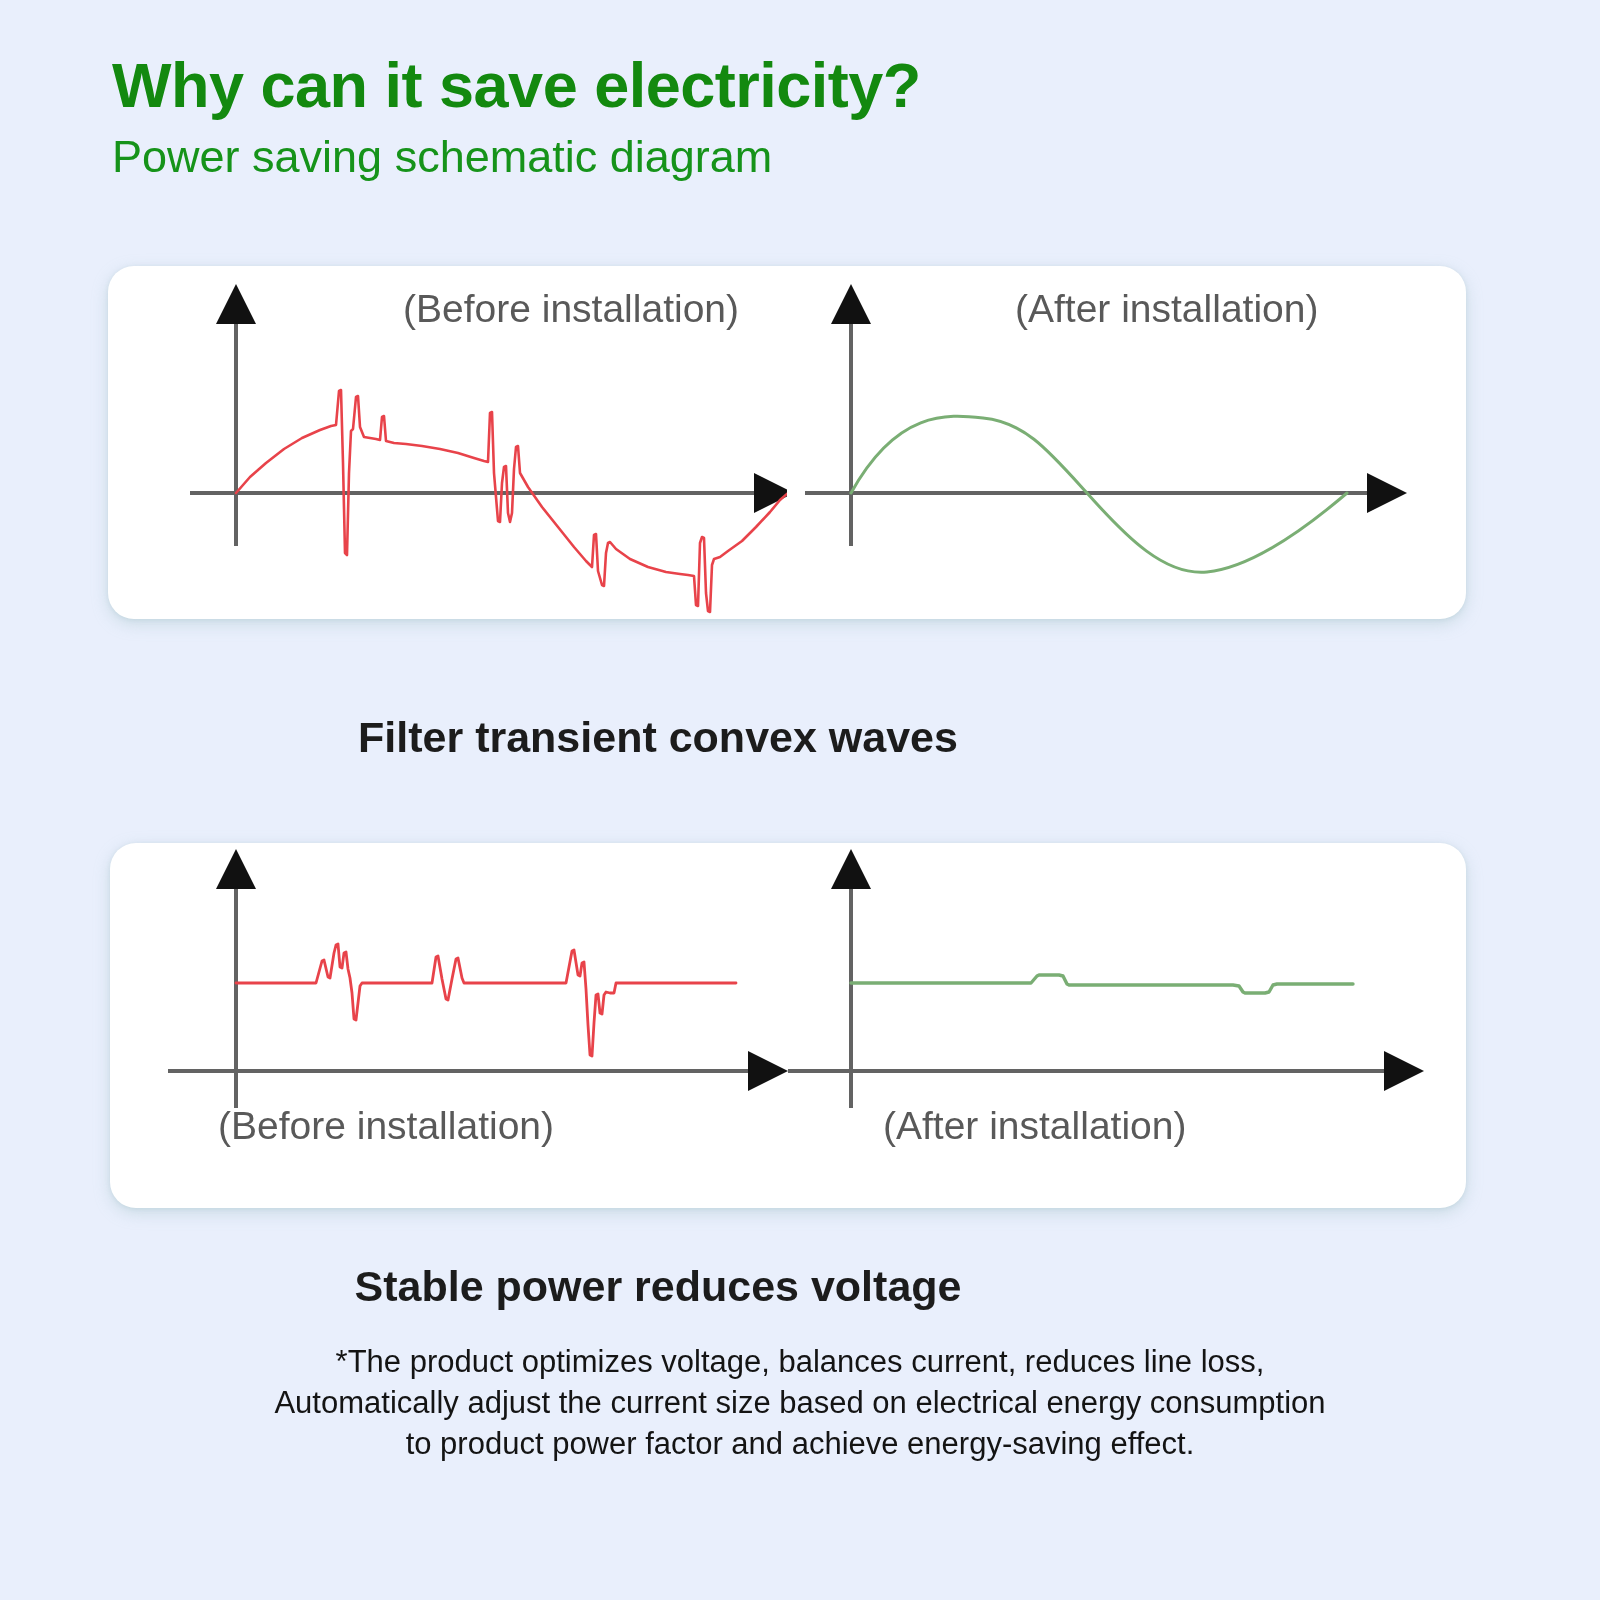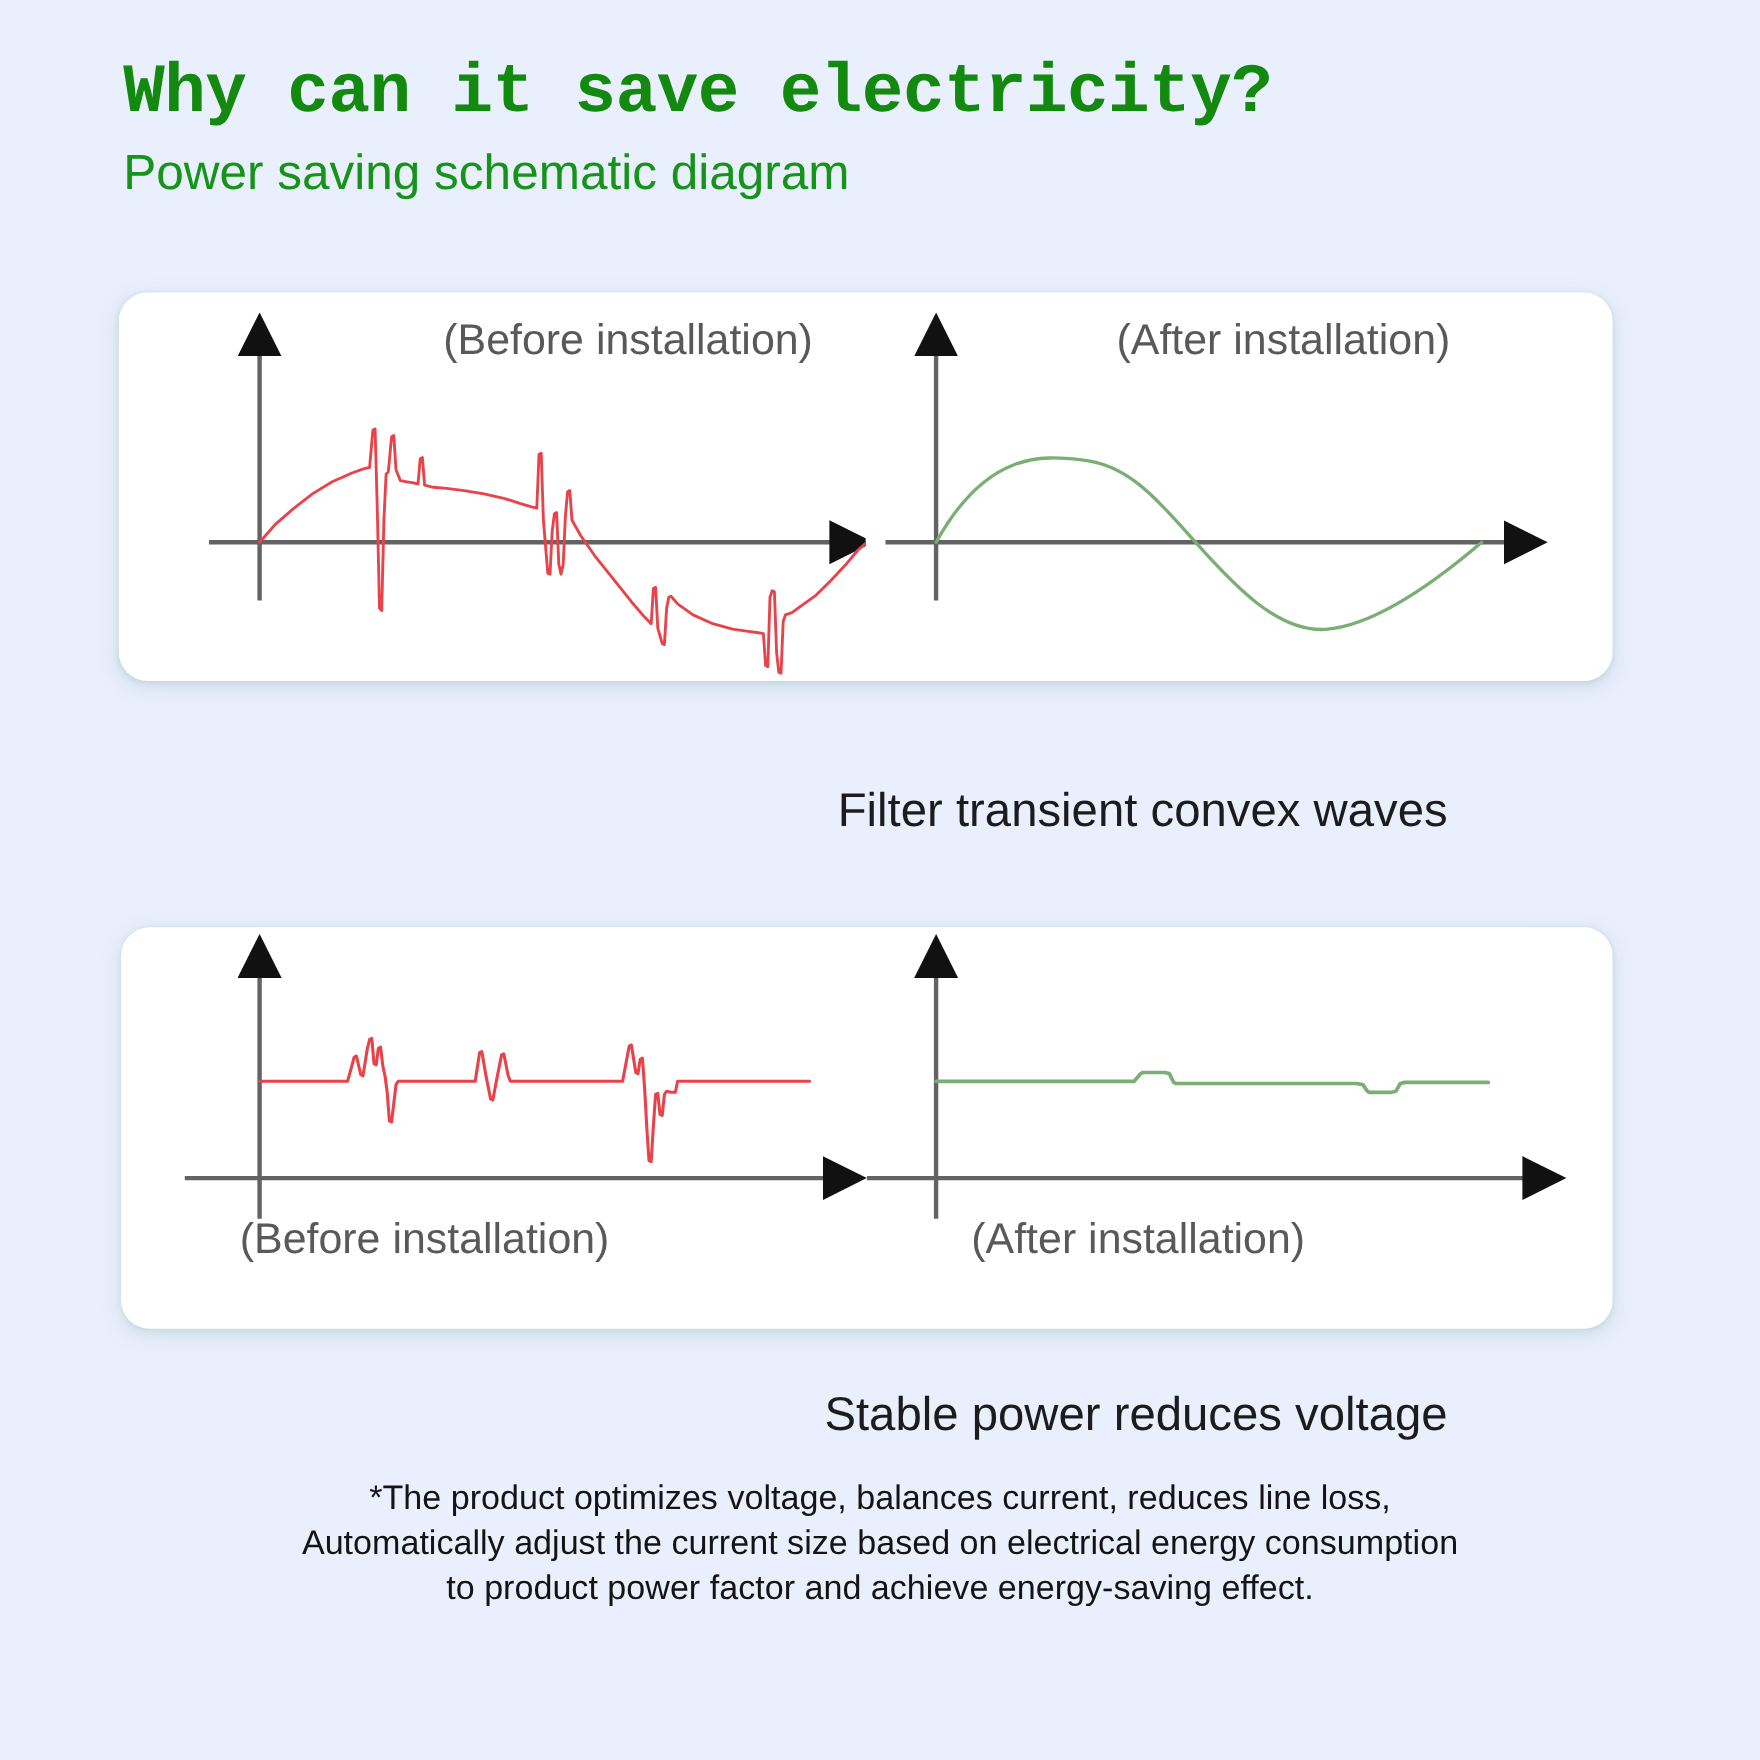--- a/index.html
+++ b/index.html
@@ -31,21 +31,20 @@
     width: 1380px;
   }
   .title {
     font-size: 63px;
     font-weight: bold;
     color: #13890f;
     letter-spacing: -0.5px;
     line-height: 1.05;
     margin: 0;
     white-space: nowrap;
-    font-family: Liberation Mono, monospace;
   }
   .subtitle {
     font-size: 45px;
     font-weight: normal;
     color: #16931a;
     margin: 14px 0 0 0;
     line-height: 1.1;
     white-space: nowrap;
   }
 
@@ -78,23 +77,23 @@
   }
   .chart-svg {
     display: block;
   }
 
   
   .section-caption {
     position: absolute;
     left: 0;
     width: 1316px;
-    text-align: right;
+    text-align: center;
     font-size: 43px;
-    font-weight: normal;
+    font-weight: bold;
     color: #1c1c1c;
     white-space: nowrap;
   }
   #caption-filter { top: 713px; }
   #caption-stable { top: 1262px; }
 
   
   .footnote {
     position: absolute;
     left: 0;

